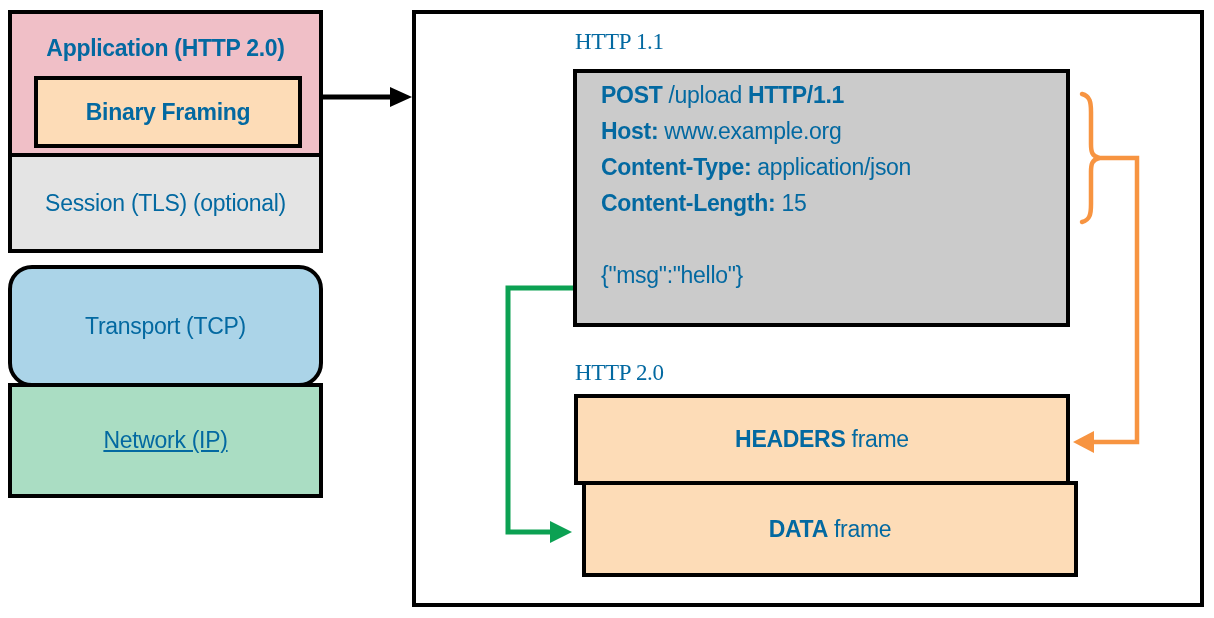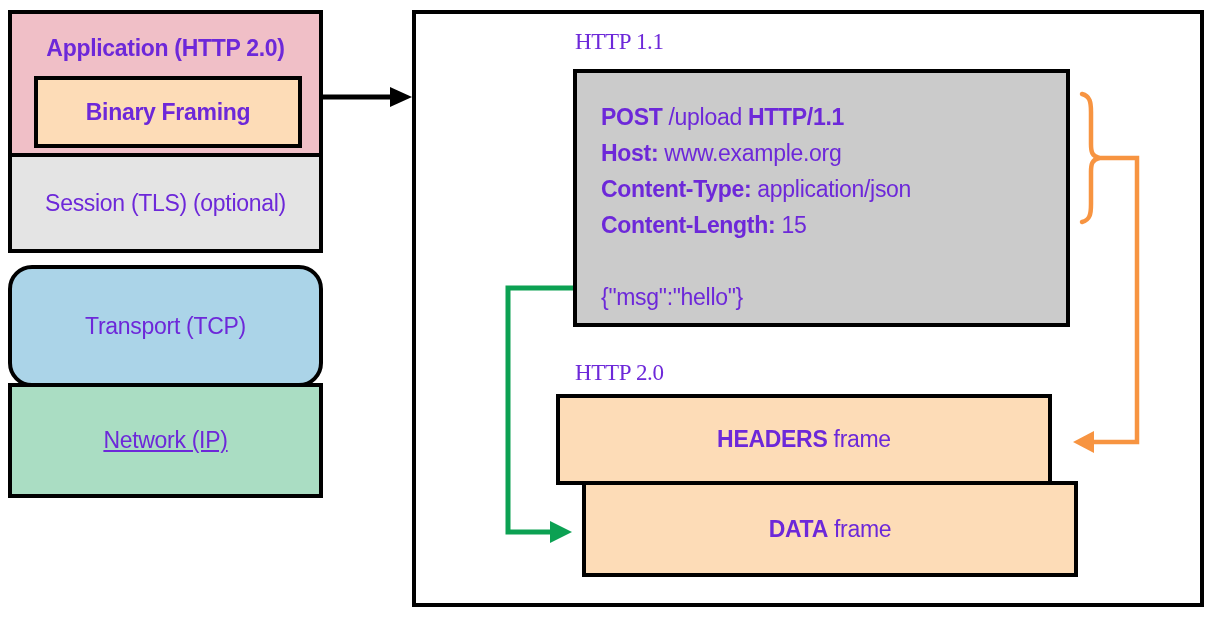--- a/index.html
+++ b/index.html
@@ -10,21 +10,21 @@
     --network-green: #aaddc3;
     --request-gray: #cbcbcb;
     --frame-peach: #fddcb7;
     --accent-orange: #f79441;
     --accent-green: #0ca153;
     --line-black: #000000;
   }
   html, body { margin:0; padding:0; background:#ffffff; }
   .canvas {
     position:relative; width:1214px; height:618px; background:#ffffff;
-    font-family:"Liberation Sans", sans-serif; color:#6d28d9; overflow:hidden;
+    font-family:"Liberation Sans", sans-serif; color:#0369a1; overflow:hidden;
     letter-spacing:-0.3px;
   }
   .abs { position:absolute; box-sizing:border-box; }
   .bordered { border:4px solid var(--line-black); }
   .center { display:flex; align-items:center; justify-content:center; }
   .txt { font-size:23px; white-space:nowrap; }
   .bold { font-weight:700; }
 
   
   .stack { left:8px; top:10px; width:315px; height:488px; }
@@ -42,26 +42,26 @@
 
   
   .panel { left:412px; top:10px; width:792px; height:597px; background:#ffffff; }
   .section-label { font-size:23px; white-space:nowrap;font-family:Liberation Serif, serif; }
   .http11-label { left:575px; top:29px; }
   .http2-label  { left:575px; top:360px; }
 
   .request-box {
     left:573px; top:69px; width:497px; height:258px;
     background:var(--request-gray);
-    padding:26px 0 0 24px; font-size:23px; line-height:36px;
+    padding:4px 0 0 24px; font-size:23px; line-height:36px;
   }
   .request-line { white-space:pre; }
   .blank-line { height:36px; }
 
-  .frame-headers { left:556px; top:394px; width:496px; height:91px; background:var(--frame-peach); }
+  .frame-headers { left:574px; top:394px; width:496px; height:91px; background:var(--frame-peach); }
   .frame-data    { left:574px; top:481px; width:496px; height:96px; background:var(--frame-peach);margin-left:8px; }
 
   .overlay { position:absolute; left:0; top:0; width:1214px; height:618px; pointer-events:none; }
   .stroke-black  { stroke:var(--line-black);     stroke-width:5;   fill:none; }
   .stroke-green  { stroke:var(--accent-green);   stroke-width:5;   fill:none; }
   .stroke-orange { stroke:var(--accent-orange);  stroke-width:4.5; fill:none; stroke-linecap:round; }
   .fill-black  { fill:var(--line-black); }
   .fill-green  { fill:var(--accent-green); }
   .fill-orange { fill:var(--accent-orange); }
 </style>

